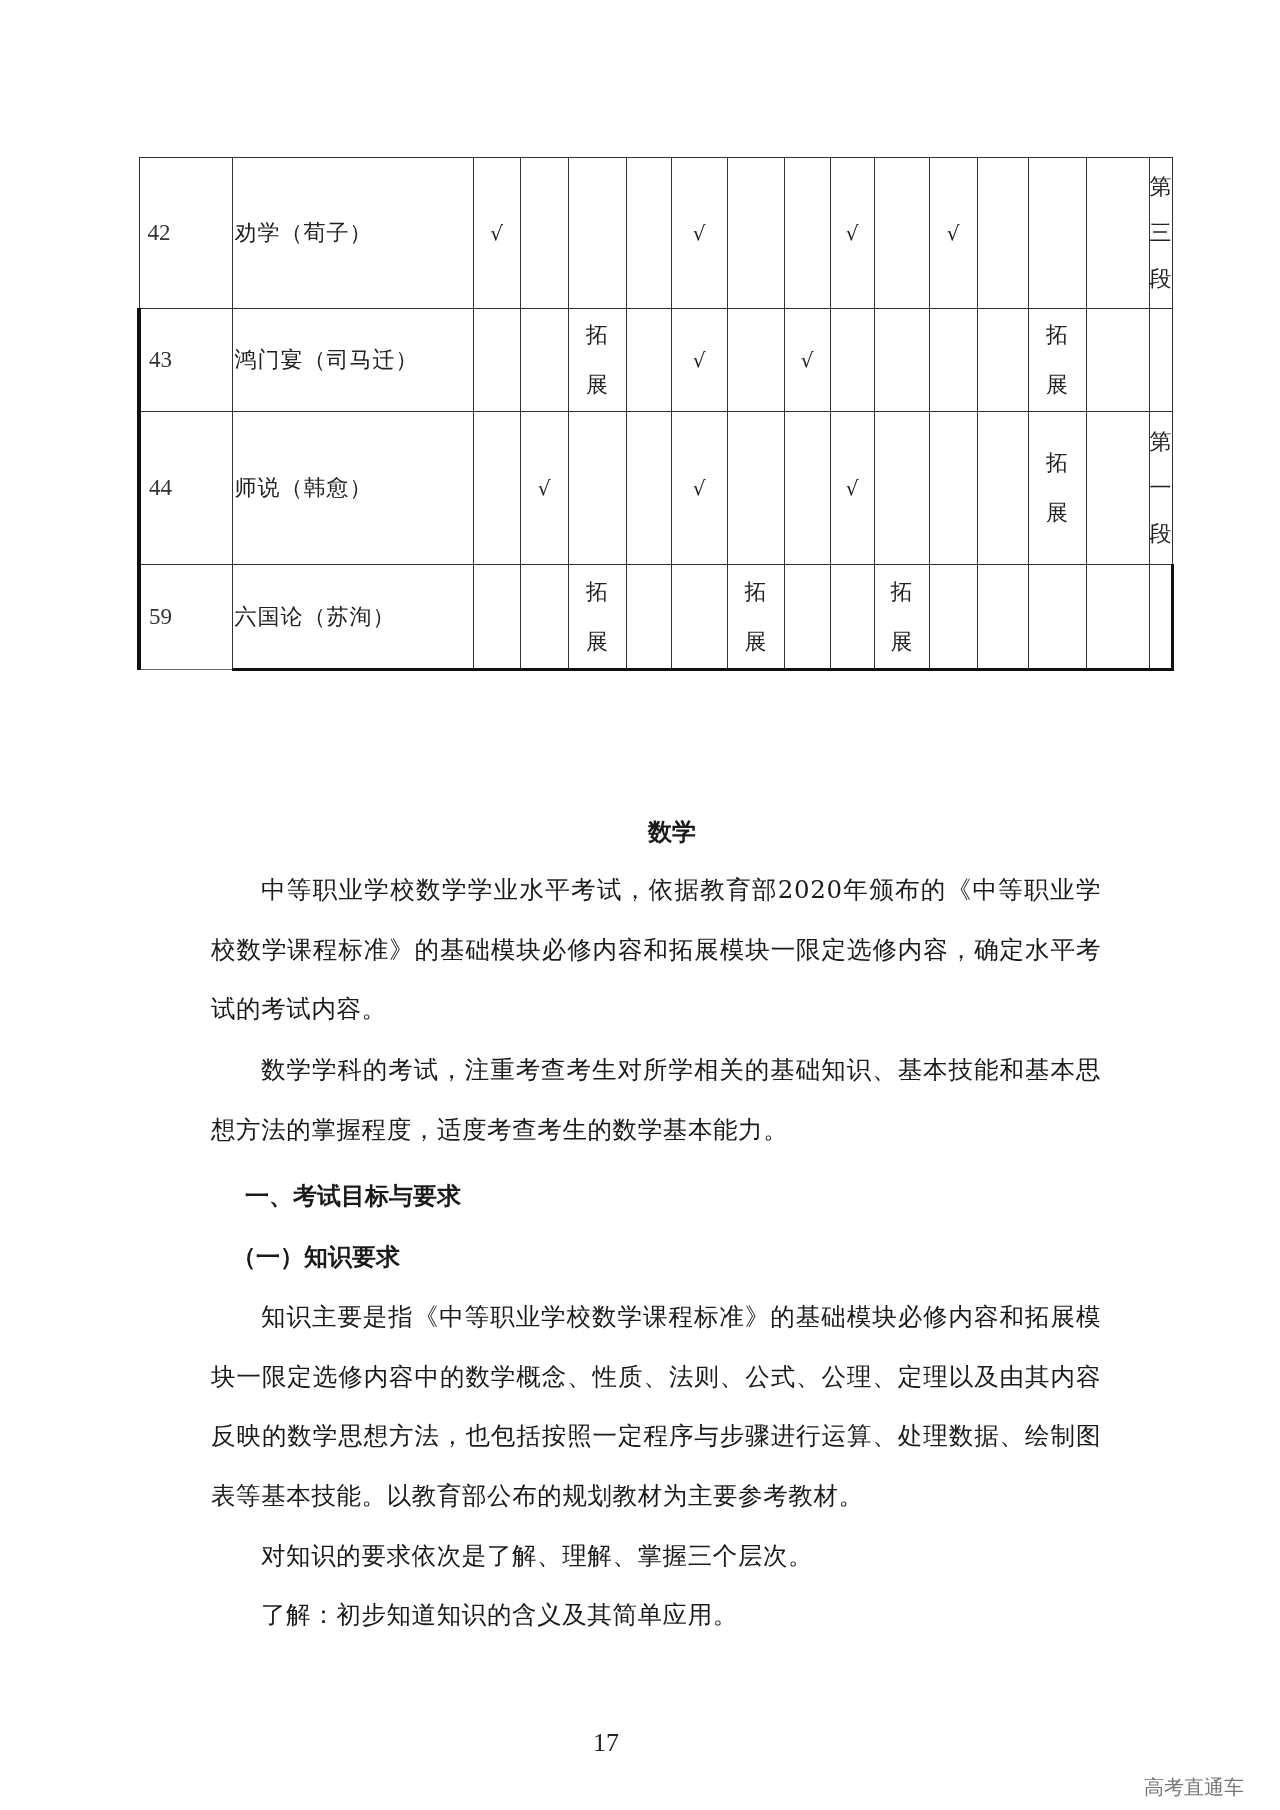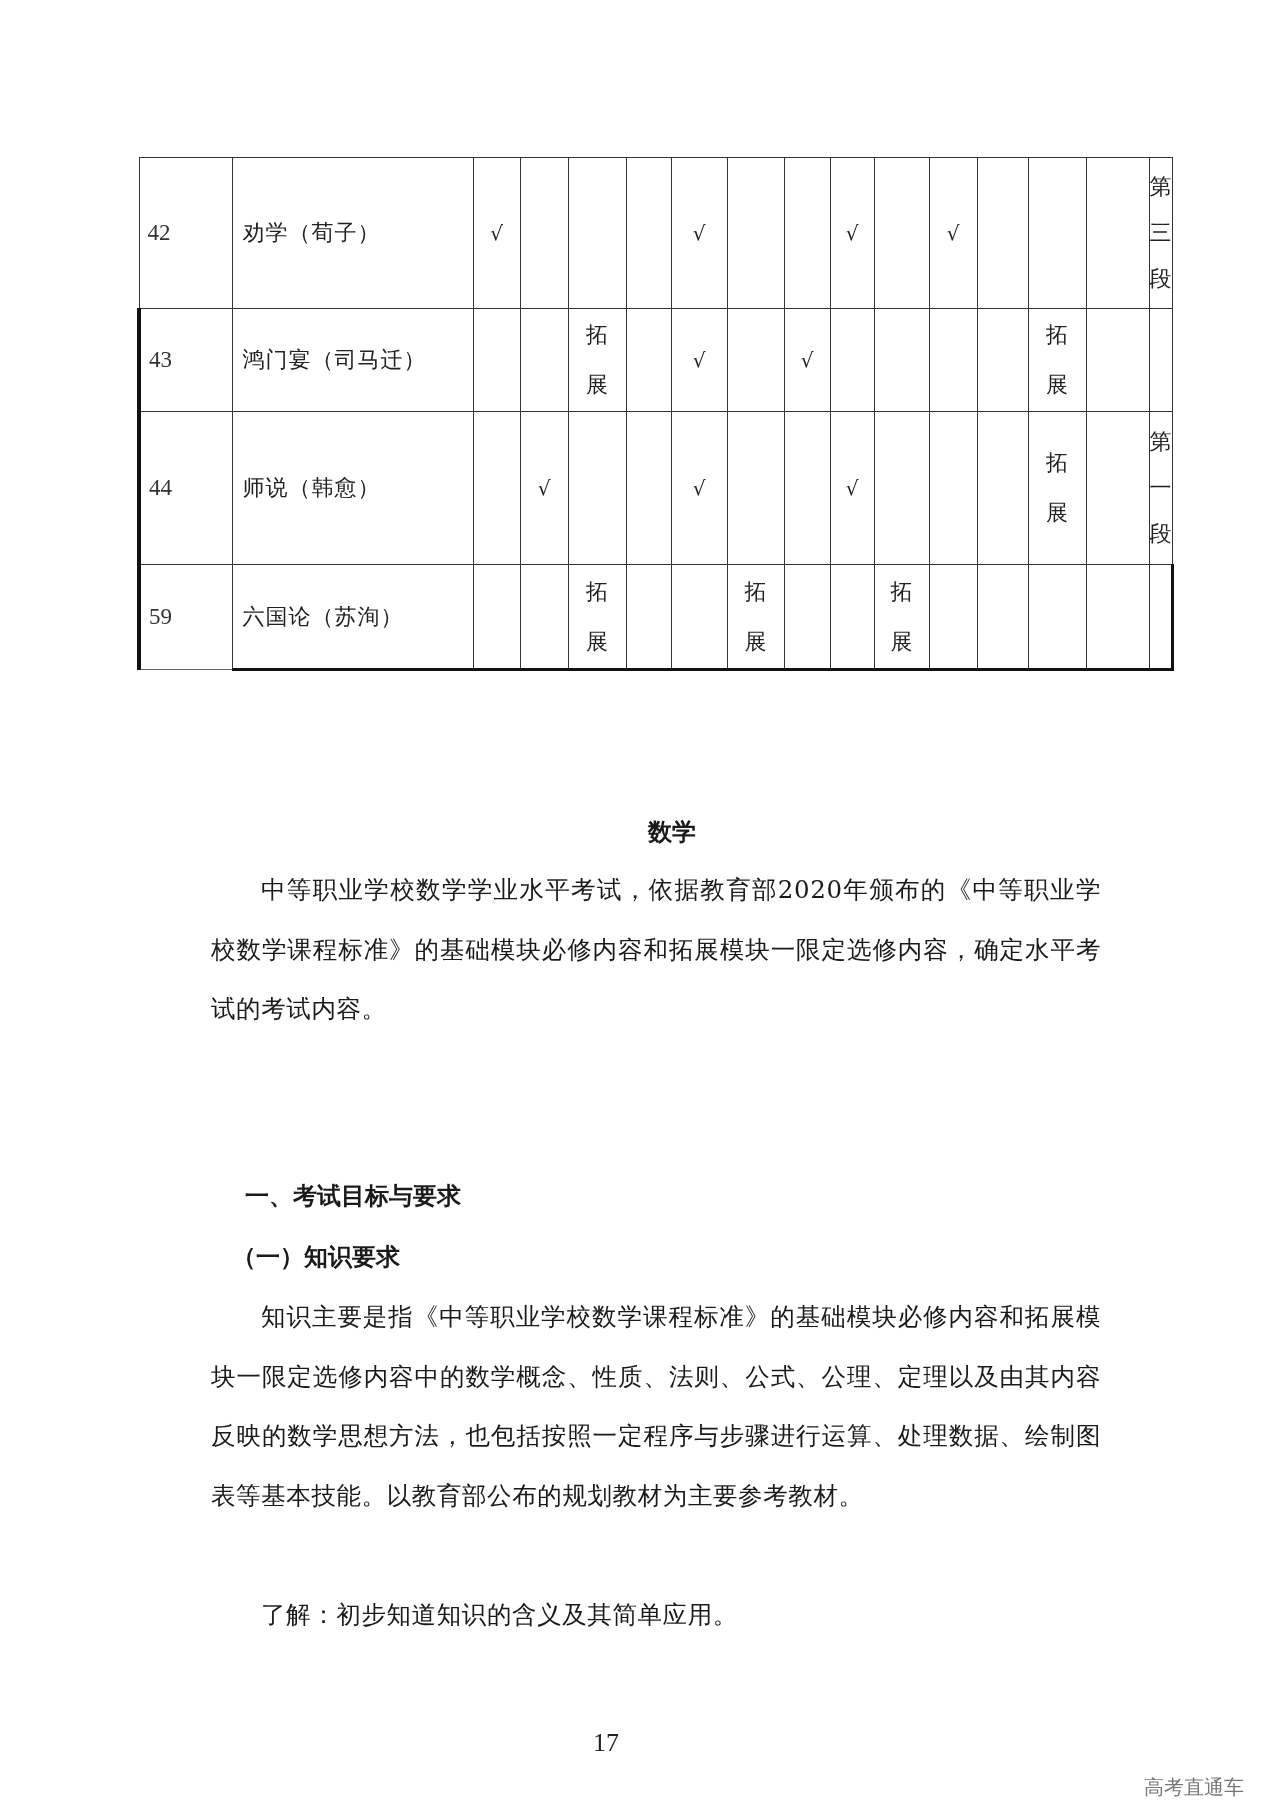--- a/index.html
+++ b/index.html
@@ -14,21 +14,21 @@
   table.grid {
     position: absolute; left: 137px; top: 157px;
     border-collapse: collapse; table-layout: fixed;
     font-size: 22px; color: #222;
   }
   table.grid td {
     border: 1.3px solid #333;
     padding: 0; vertical-align: middle;
   }
   table.grid td.num { padding-left: 8px; font-family: "Liberation Serif", serif; font-size: 23px; color:#333; }
-  table.grid td.title { padding-left: 10px; letter-spacing: 1px; margin-left: 6px; }
+  table.grid td.title { padding-left: 2px; letter-spacing: 1px; margin-left: 6px; }
   table.grid td.mark { text-align: center; font-size: 20px; }
   table.grid td.vert { text-align: center; line-height: 50px; }
   table.grid td.vert span { display: block; }
   table.grid tr.r43 td:first-child,
   table.grid tr.r44 td:first-child,
   table.grid tr.r45 td:first-child { border-left: 4px solid #111; }
   table.grid tr.r45 td { border-bottom: 3px solid #111; }
   table.grid tr.r45 td:first-child { border-bottom: 1.3px solid #666; }
   table.grid tr.r45 td:last-child { border-right: 3px solid #111; }
 
@@ -175,22 +175,24 @@
           <td class="mark"></td>
           <td class="mark"></td>
           <td class="vert"></td>
         </tr>
       </tbody>
   </table>
 
   <div class="h-center" style="top:816px;">数学</div>
 
   <div class="para" style="top:860px;">中等职业学校数学学业水平考试，依据教育部2020年颁布的《中等职业学校数学课程标准》的基础模块必修内容和拓展模块一限定选修内容，确定水平考试的考试内容。</div>
+  <div class="para" style="top:1040px;">数学学科的考试，注重考查考生对所学相关的基础知识、基本技能和基本思想方法的掌握程度，适度考查考生的数学基本能力。</div>
 
   <div class="heading" style="left:245px; top:1180px;">一、考试目标与要求</div>
   <div class="heading" style="left:232px; top:1241px;">（一）知识要求</div>
 
   <div class="para" style="top:1287px;">知识主要是指《中等职业学校数学课程标准》的基础模块必修内容和拓展模块一限定选修内容中的数学概念、性质、法则、公式、公理、定理以及由其内容反映的数学思想方法，也包括按照一定程序与步骤进行运算、处理数据、绘制图表等基本技能。以教育部公布的规划教材为主要参考教材。</div>
+  <div class="para" style="top:1526px;">对知识的要求依次是了解、理解、掌握三个层次。</div>
   <div class="para" style="top:1585px;">了解：初步知道知识的含义及其简单应用。</div>
 
   <div class="pagenum" style="top:1728px;">17</div>
   <div class="watermark" style="top:1774px;">高考直通车</div>
 </div>
 
 </body></html>

